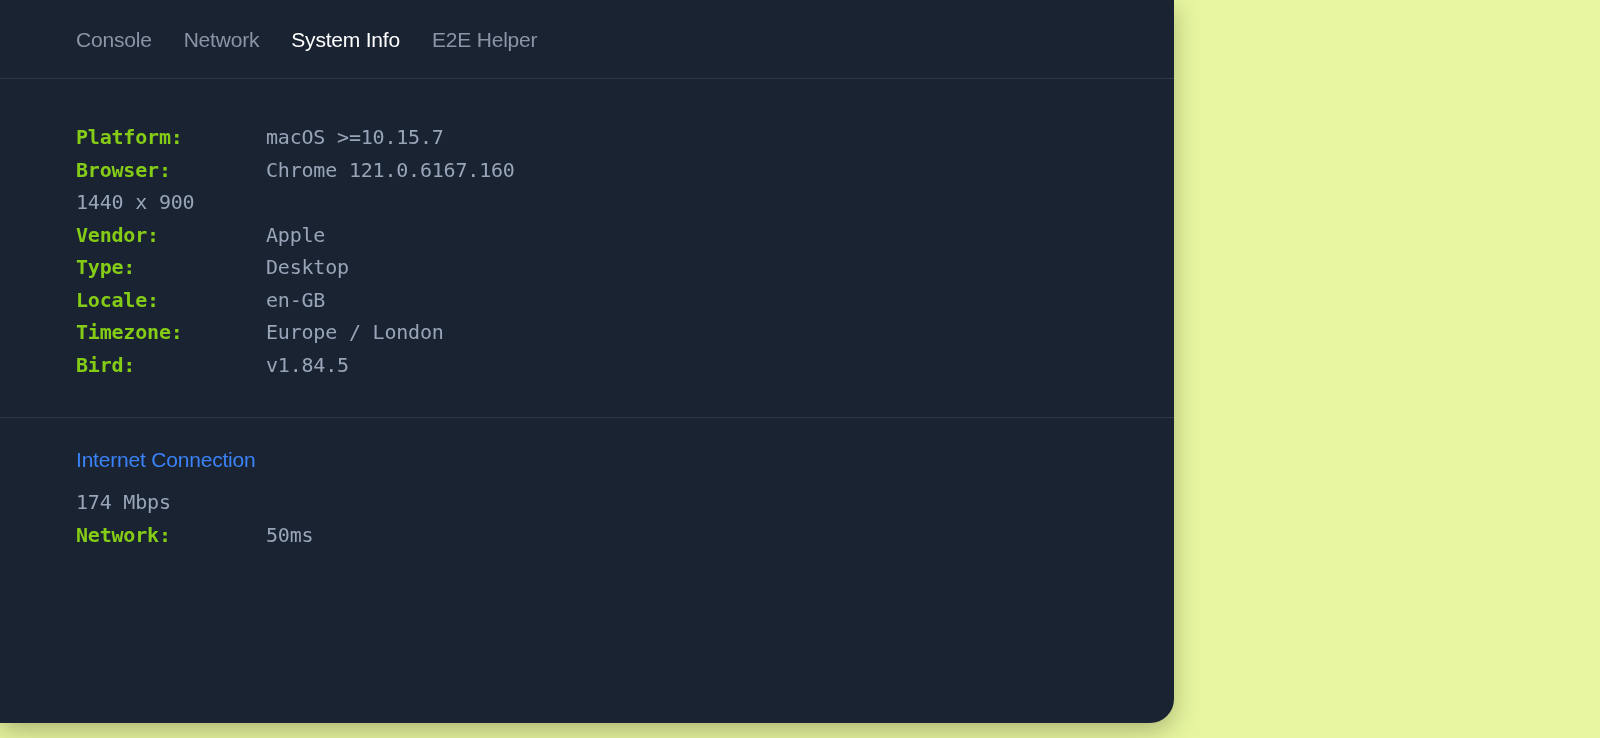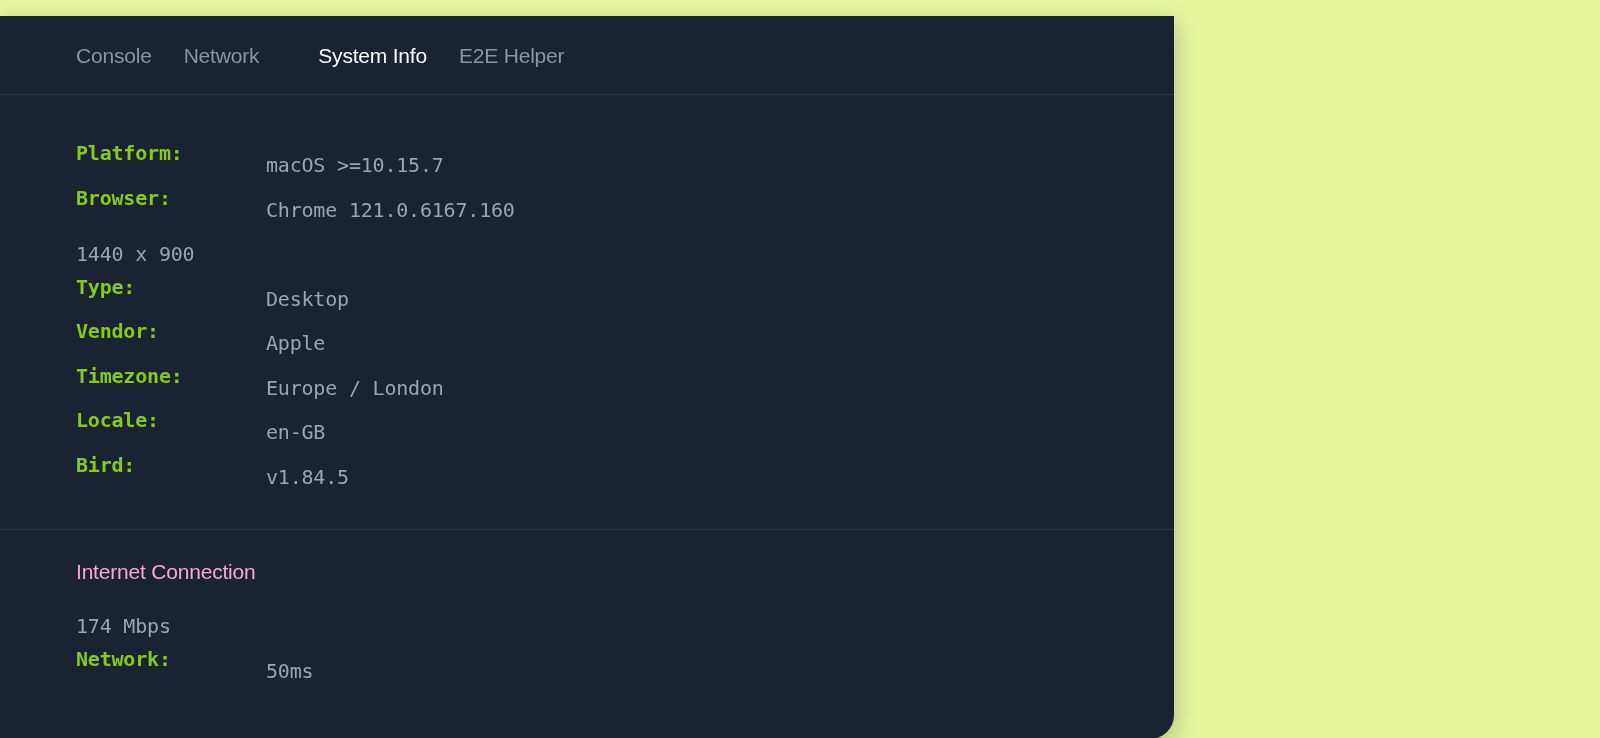--- a/index.html
+++ b/index.html
@@ -6,67 +6,66 @@
     body {
       width: 1600px;
       height: 738px;
       background: #e6f59e;
       font-family: -apple-system, BlinkMacSystemFont, "Segoe UI", Helvetica, Arial, sans-serif;
       overflow: hidden;
     }
     .panel {
       position: absolute;
       left: 0;
-      top: 16px;
+      top: 0;
       width: 1174px;
       height: 723px;
       background: #1a2332;
       border-radius: 0 0 24px 0;
       box-shadow: 0 8px 24px rgba(0,0,0,0.25);
       overflow: hidden;
     }
     .tabs {
       display: flex;
       gap: 32px;
       padding: 28px 76px 26px 76px;
       border-bottom: 1px solid #2d3748;
     }
     .tab {
       font-size: 21px;
       font-weight: 500;
       color: #8a94a6;
       cursor: pointer;
       letter-spacing: -0.2px;
     }
-    .tab.active { color: #ffffff; margin-left: 27px; }
+    .tab.active { color: #ffffff; }
     .info-section {
       padding: 42px 76px 36px 76px;
       border-bottom: 1px solid #2d3748;
     }
     .info-row {
       display: flex;
       font-family: "SF Mono", ui-monospace, Menlo, Monaco, Consolas, monospace;
       font-size: 20px;
       line-height: 32.5px;
       letter-spacing: -0.2px;
     }
     .info-label {
       width: 190px;
       color: #84cc16;
       font-weight: 700;
     }
     .info-value {
       color: #9aa4b8;
       font-weight: 400;
-      margin-top: 12px;
     }
     .section-title {
       font-size: 21px;
       font-weight: 400;
-      color: #f9a8d4;
+      color: #3b82f6;
       padding: 30px 76px 14px 76px;
       font-family: -apple-system, BlinkMacSystemFont, "Segoe UI", Helvetica, Arial, sans-serif;
       letter-spacing: -0.2px;
     }
     .conn-section {
       padding: 0 76px 40px 76px;
     }
   </style>
 </head>
 <body>
@@ -85,34 +84,34 @@
       <div class="info-value">macOS &gt;=10.15.7</div>
     </div>
     <div class="info-row">
       <div class="info-label">Browser:</div>
       <div class="info-value">Chrome 121.0.6167.160</div>
     </div>
     <div class="info-row">
       <div class="info-value">1440 x 900</div>
     </div>
     <div class="info-row">
+      <div class="info-label">Vendor:</div>
+      <div class="info-value">Apple</div>
+    </div>
+    <div class="info-row">
       <div class="info-label">Type:</div>
       <div class="info-value">Desktop</div>
     </div>
     <div class="info-row">
-      <div class="info-label">Vendor:</div>
-      <div class="info-value">Apple</div>
+      <div class="info-label">Locale:</div>
+      <div class="info-value">en-GB</div>
     </div>
     <div class="info-row">
       <div class="info-label">Timezone:</div>
       <div class="info-value">Europe / London</div>
-    </div>
-    <div class="info-row">
-      <div class="info-label">Locale:</div>
-      <div class="info-value">en-GB</div>
     </div>
     <div class="info-row">
       <div class="info-label">Bird:</div>
       <div class="info-value">v1.84.5</div>
     </div>
   </div>
 
   <div class="section-title">Internet Connection</div>
 
   <div class="conn-section">

